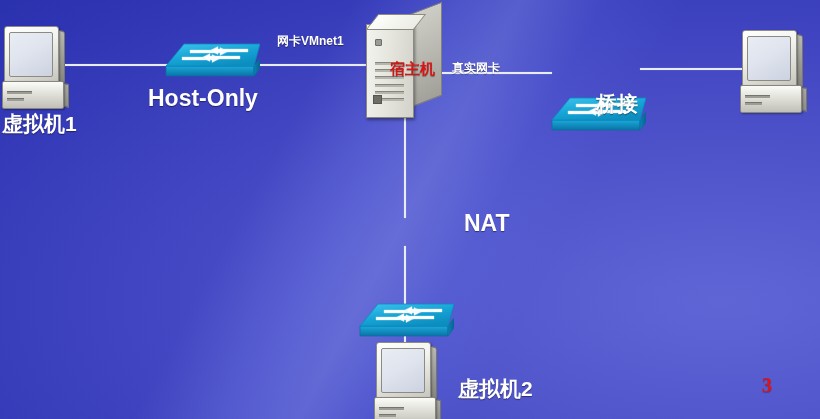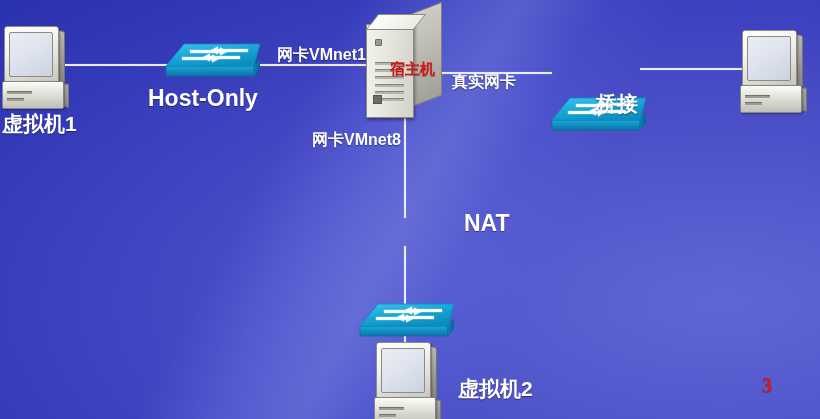--- a/index.html
+++ b/index.html
@@ -47,23 +47,22 @@
     color: #ffffff;
     white-space: nowrap;
     letter-spacing: 0px;
     text-shadow: 0 1px 1px rgba(0,0,0,0.45);
   }
   .label.cjk {
     font-size: 21px;
     font-weight: 700;
   }
   .label.cjk-sm {
-    font-size: 16px;
-    font-weight: 700;
-    margin-top: 12px;
+    font-size: 12px;
+    font-weight: 700;
   }
   .label.lat {
     font-size: 23px;
     font-weight: 700;
   }
   .label.red {
     color: #d81414;
     font-weight: 700;
     text-shadow: 0 1px 1px rgba(0,0,0,0.35);
   }
@@ -259,21 +258,20 @@
       <div class="vent" style="top:67%;"></div>
       <div class="vent" style="top:74%;"></div>
       <div class="vent" style="top:81%;"></div>
       <div class="led"></div>
     </div>
   </div>
   <div class="label cjk red" style="left:390px; top:60px; font-size:15px;">宿主机</div>
 
   <div class="label cjk-sm" style="left:452px; top:60px;">真实网卡</div>
 
-  <div class="label cjk-sm" style="left:312px; top:118px;">网卡VMnet8</div>
 
   <div class="node sw" style="left:550px; top:42px; width:96px; height:48px;">
     <svg viewBox="0 0 96 48">
       <polygon points="2,30 90,30 90,40 2,40" fill="url(#swFrontA)" stroke="#0a6d9e" stroke-width="0.7"></polygon>
       <polygon points="90,30 96,22 96,32 90,40" fill="url(#swSideA)" stroke="#0a6d9e" stroke-width="0.7"></polygon>
       <polygon points="2,30 20,8 96,8 90,30" fill="url(#swTopA)" stroke="#0a89bd" stroke-width="0.8"></polygon>
       <g fill="#ffffff" stroke="#cfeaf7" stroke-width="0.4">
         <polygon points="26,14 56,14 56,11.5 64,15.5 56,19.5 56,17 26,17"></polygon>
         <polygon points="84,13 54,13 54,10.5 46,14.5 54,18.5 54,16 84,16"></polygon>
         <polygon points="18,21 48,21 48,18.5 56,22.5 48,26.5 48,24 18,24"></polygon>

